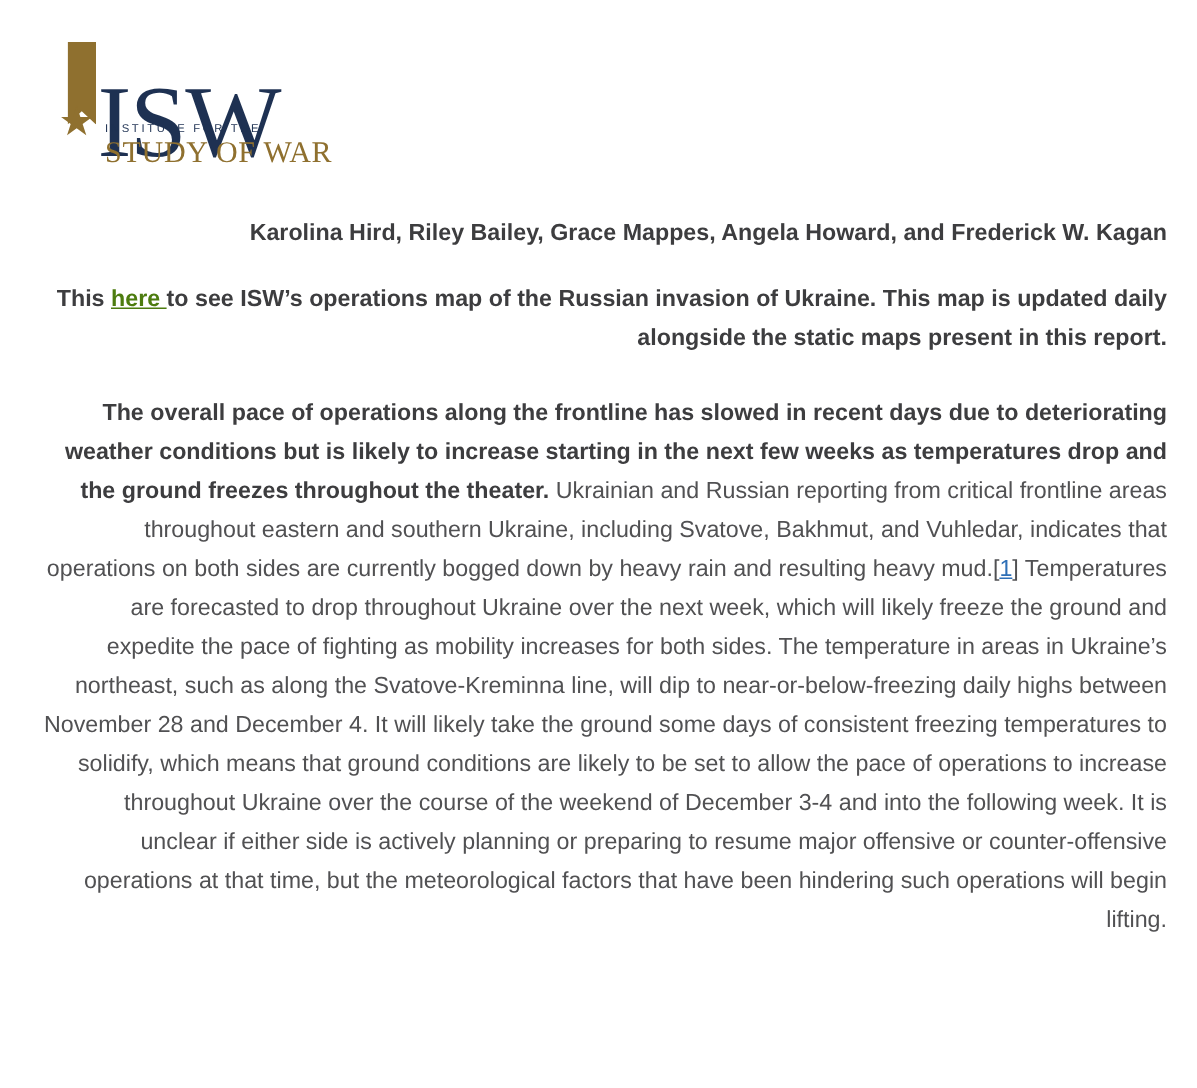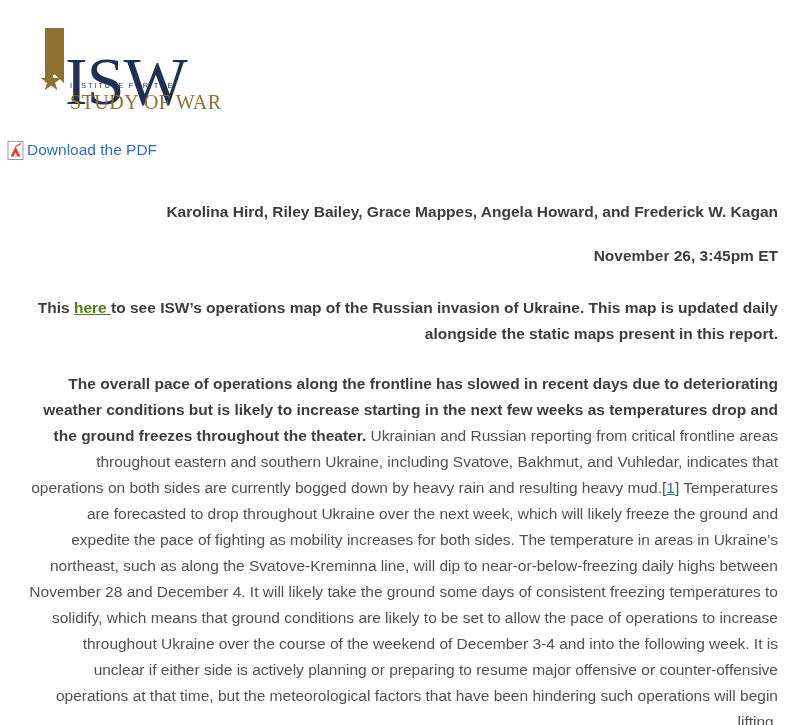--- a/index.html
+++ b/index.html
@@ -124,38 +124,24 @@
   <div class="logo">
     <div class="logo-ribbon"></div>
     <div class="logo-acronym">ISW</div>
     <div class="logo-star">★</div>
     <div class="logo-taglines">
       <div class="logo-tagline-top">INSTITUTE FOR THE</div>
       <div class="logo-tagline-bottom">STUDY OF WAR</div>
     </div>
   </div>
 
-  <div class="download-row">
-    <a class="download-link">
-      <span class="pdf-icon">
-        <svg width="17" height="19" viewBox="0 0 17 19">
-          <rect x="1" y="0.5" width="15" height="18" fill="#ffffff" stroke="#9a9a9a" stroke-width="1"></rect>
-          <polygon points="3.5,15.5 8.5,5.5 13.5,15.5" fill="#e23c2c"></polygon>
-          <polygon points="6.6,15.5 8.5,11.2 10.4,15.5" fill="#ffffff"></polygon>
-          <line x1="8.5" y1="5.5" x2="14" y2="2.5" stroke="#e23c2c" stroke-width="1.4"></line>
-        </svg>
-      </span>
-      <span>Download the PDF</span>
-    </a>
-  </div>
 
   <div class="content">
 
     <p class="byline">Karolina Hird, Riley Bailey, Grace Mappes, Angela Howard, and Frederick W. Kagan</p>
 
-    <p class="dateline">November 26, 3:45pm ET</p>
 
     <p class="map-note"><span>This </span><a class="inline-link">here </a><span>to see ISW’s operations map of the Russian invasion of Ukraine. This map is updated daily alongside the static maps present in this report.</span></p>
 
     <p class="main-para"><span class="lead-bold">The overall pace of operations along the frontline has slowed in recent days due to deteriorating weather conditions but is likely to increase starting in the next few weeks as temperatures drop and the ground freezes throughout the theater.</span><span> Ukrainian and Russian reporting from critical frontline areas throughout eastern and southern Ukraine, including Svatove, Bakhmut, and Vuhledar, indicates that operations on both sides are currently bogged down by heavy rain and resulting heavy mud.[</span><a class="footnote-link">1</a><span>] Temperatures are forecasted to drop throughout Ukraine over the next week, which will likely freeze the ground and expedite the pace of fighting as mobility increases for both sides. The temperature in areas in Ukraine’s northeast, such as along the Svatove-Kreminna line, will dip to near-or-below-freezing daily highs between November 28 and December 4. It will likely take the ground some days of consistent freezing temperatures to solidify, which means that ground conditions are likely to be set to allow the pace of operations to increase throughout Ukraine over the course of the weekend of December 3-4 and into the following week. It is unclear if either side is actively planning or preparing to resume major offensive or counter-offensive operations at that time, but the meteorological factors that have been hindering such operations will begin lifting.</span></p>
 
   </div>
 </div>
 
 </body></html>

